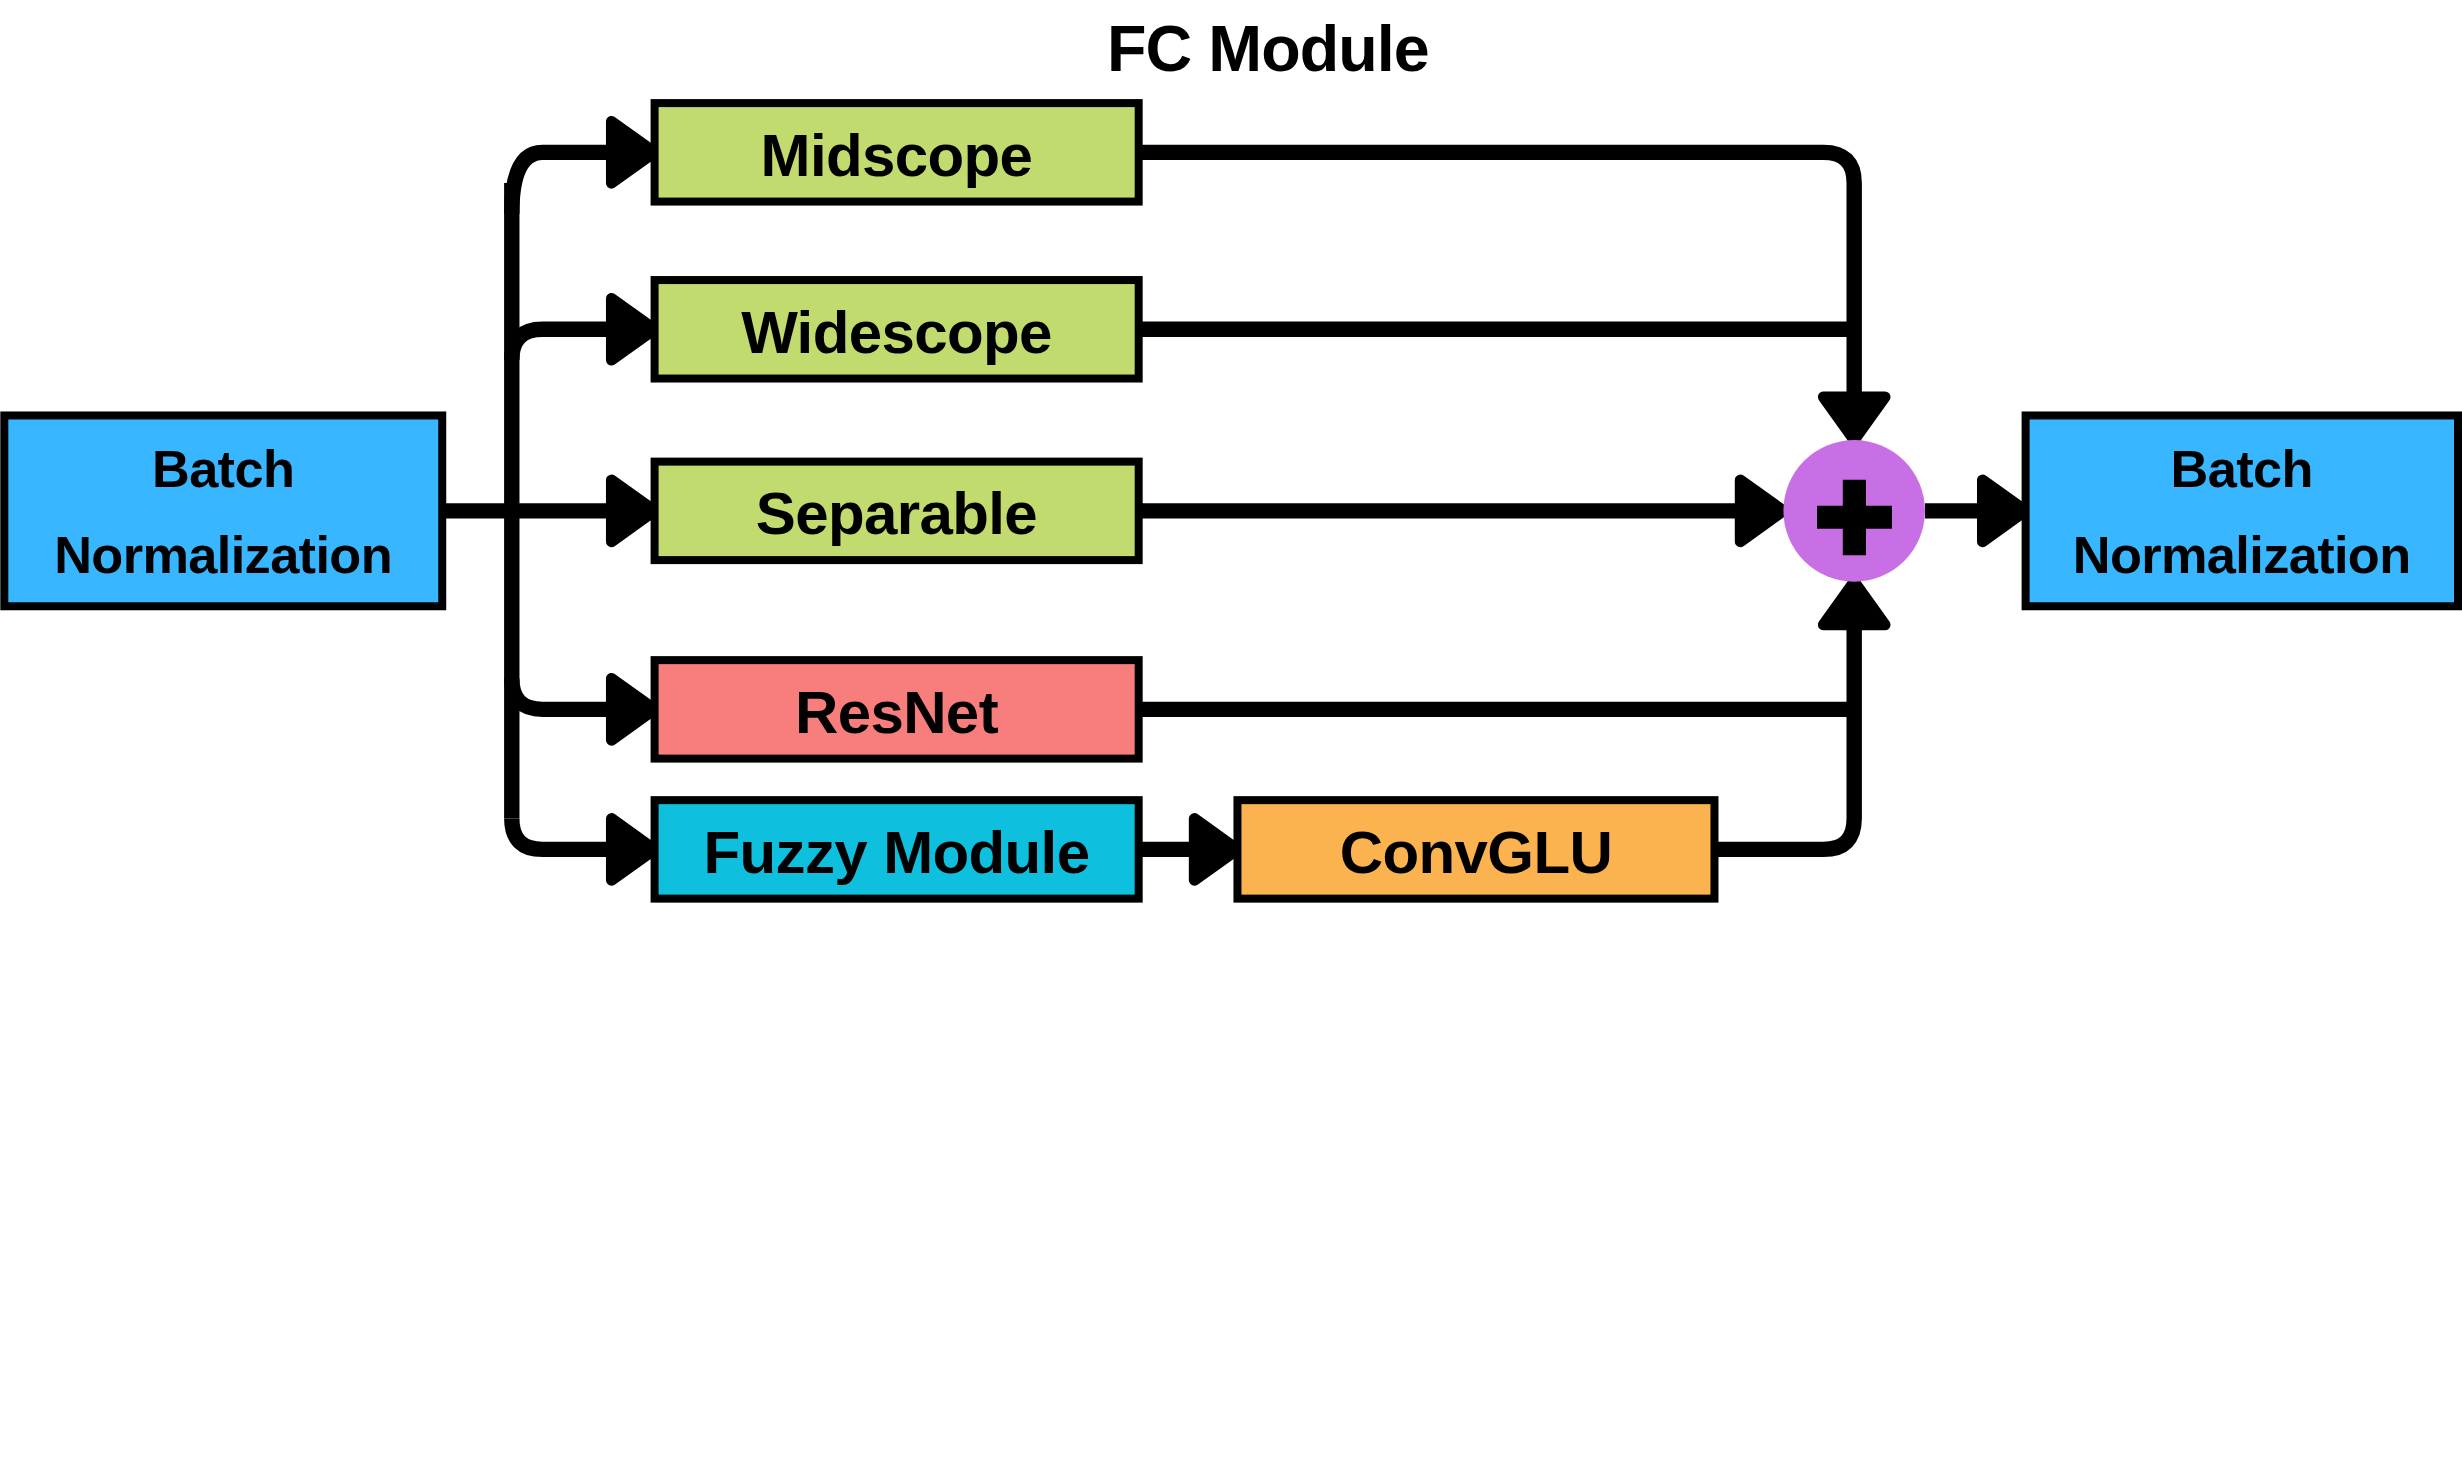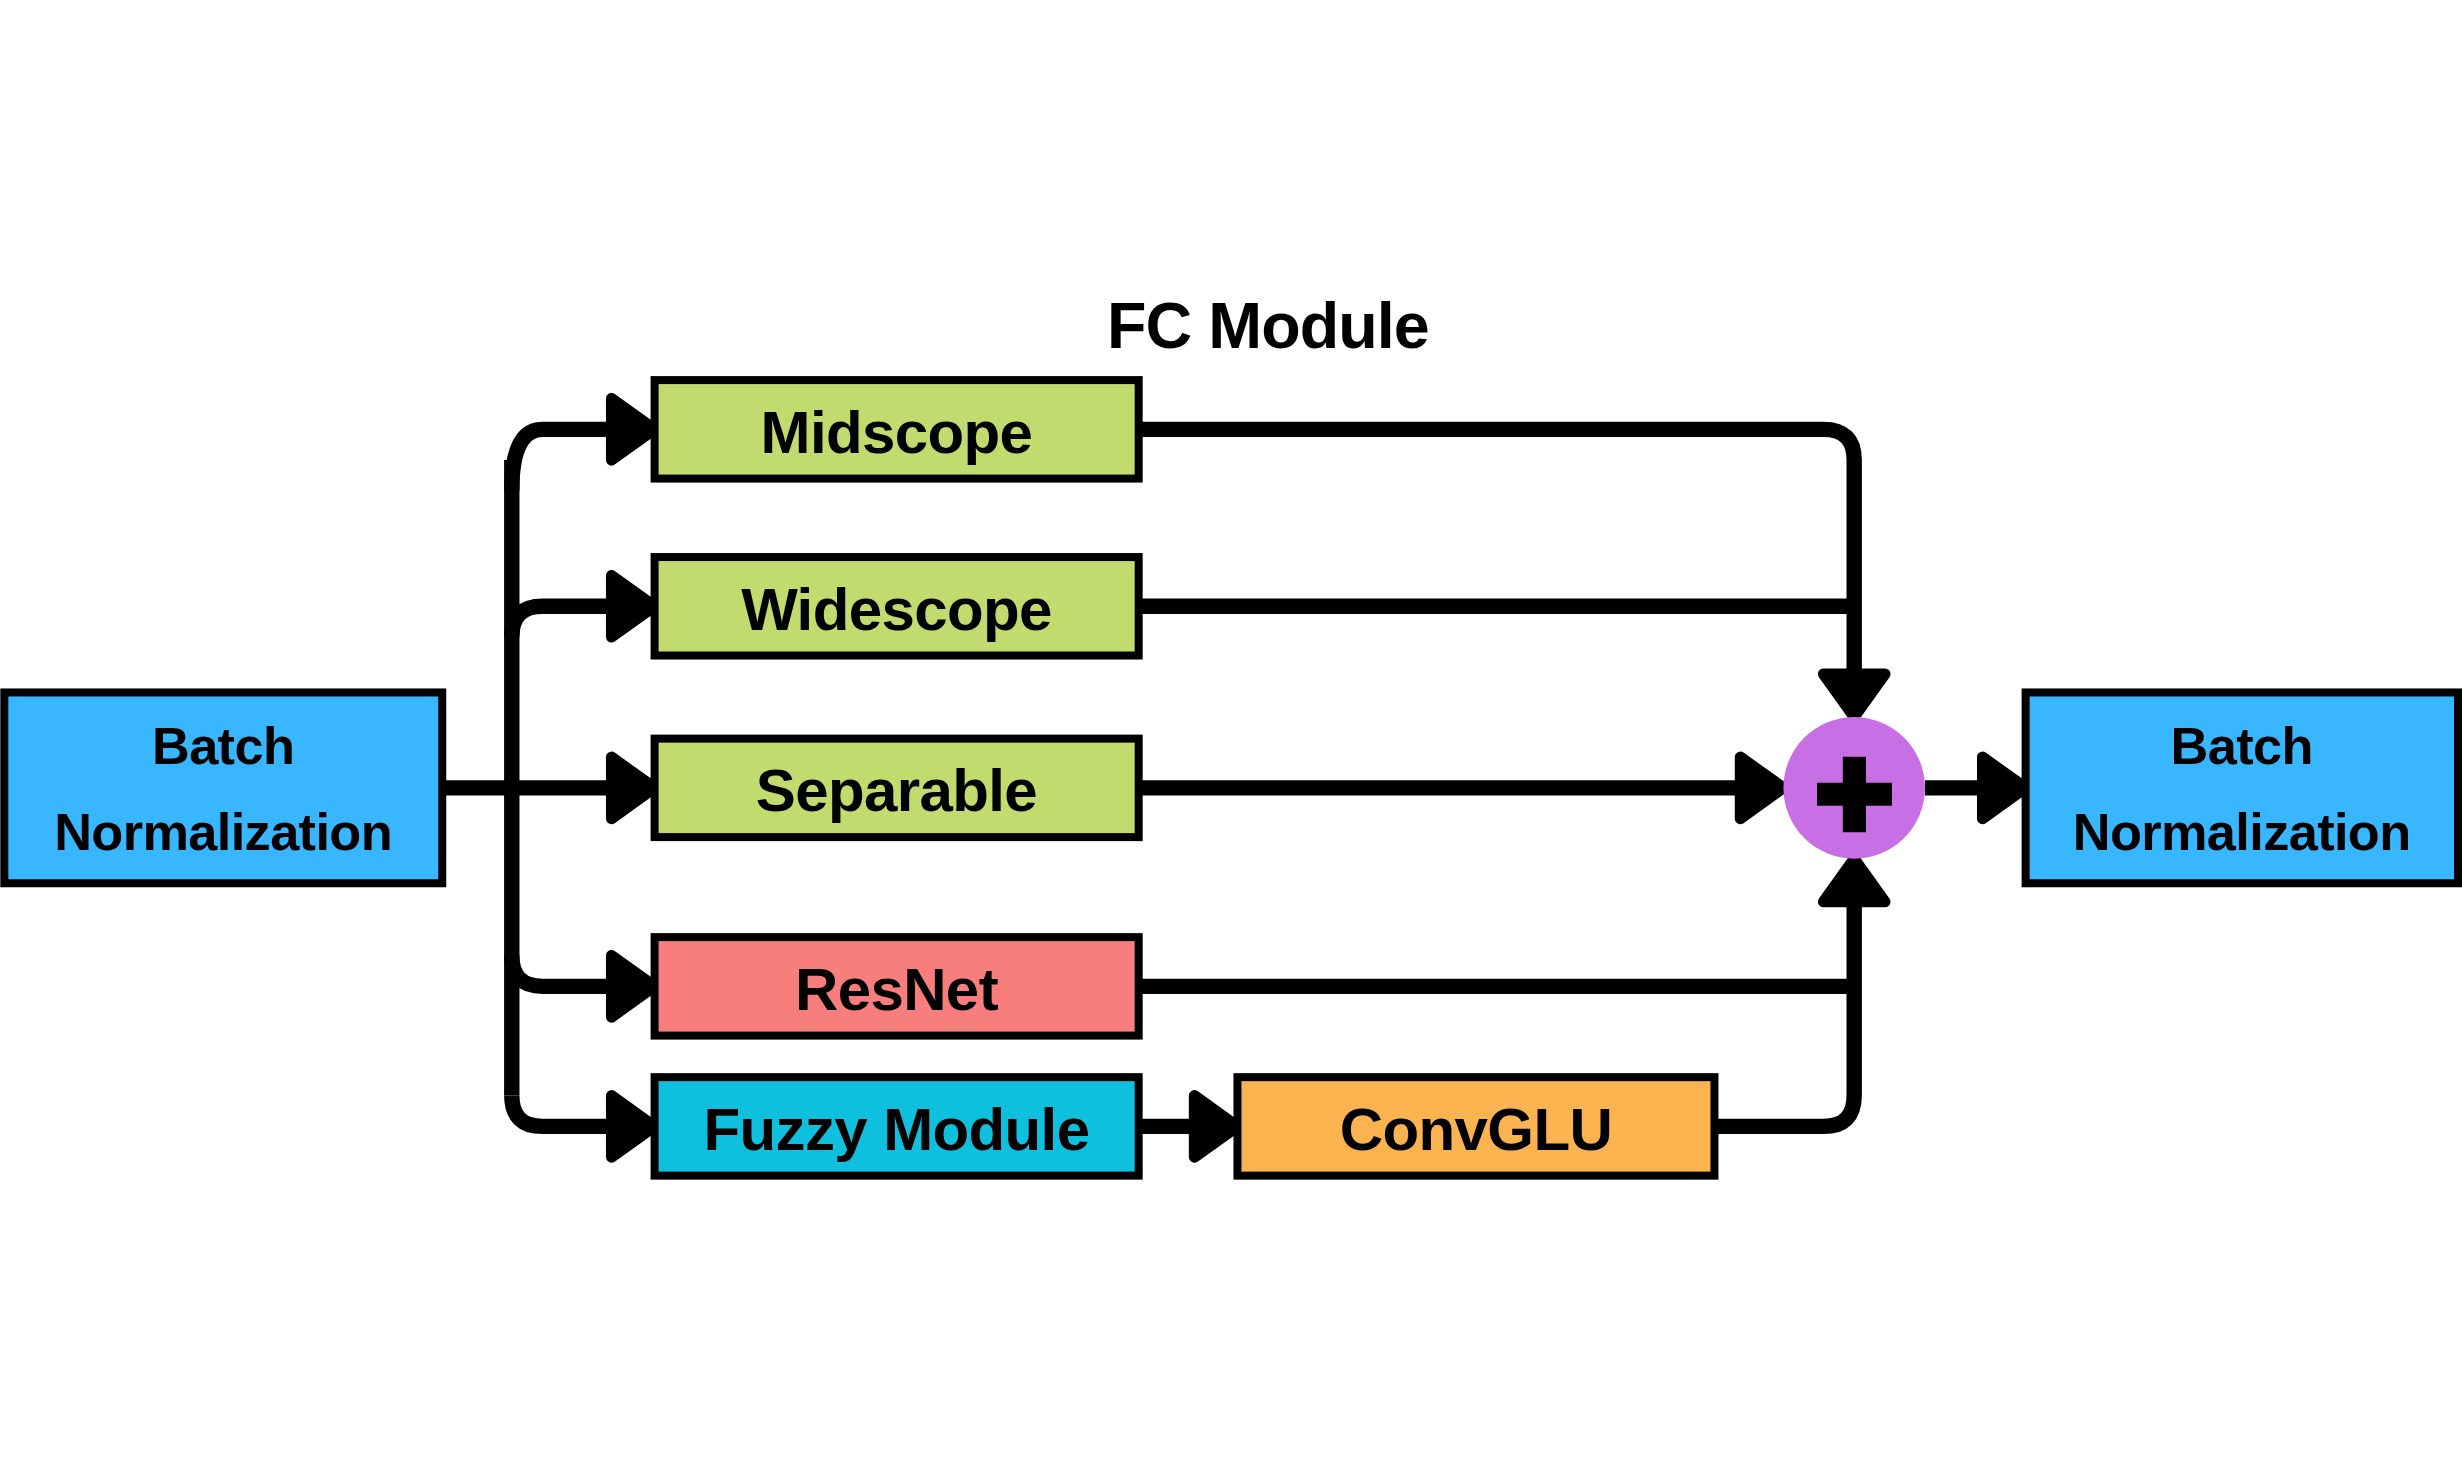--- a/index.html
+++ b/index.html
@@ -7,21 +7,21 @@
     padding: 0;
     background: #FFFFFF;
     width: 100%;
     height: 100%;
     overflow: hidden;
   }
   .diagram-wrap {
     width: 100vw;
     height: 100vh;
     display: flex;
-    align-items: center;
+    align-items: flex-start;
     justify-content: center;
     background: #FFFFFF;
   }
   svg {
     width: 100vw;
     height: auto;
     max-height: 100vh;
     display: block;
   }
   text {

